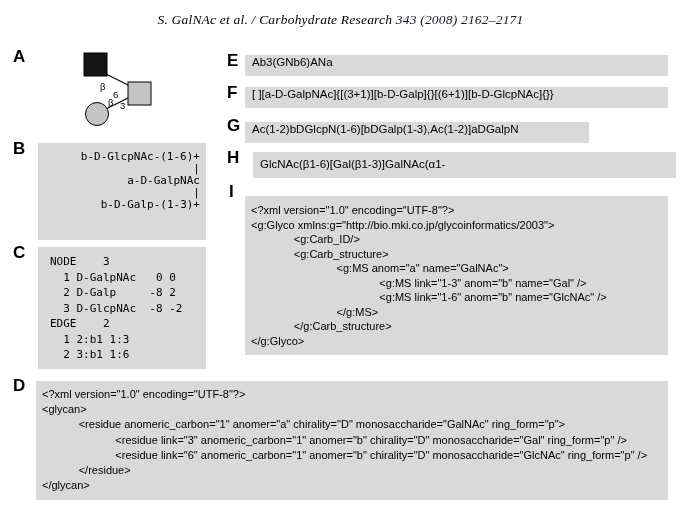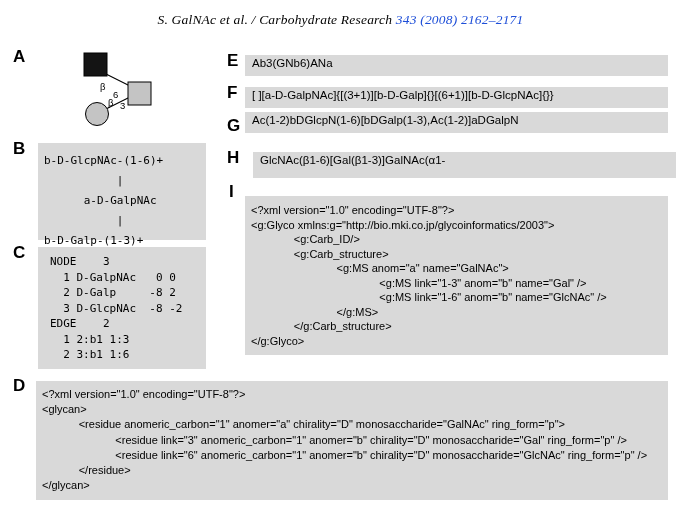--- a/index.html
+++ b/index.html
@@ -6,47 +6,47 @@
   html,body { background:#ffffff; }
   .page {
     position:relative; width:681px; height:507px; background:#ffffff;
     font-family:"Liberation Sans", sans-serif; color:#000; overflow:hidden;
   }
   .running-head {
     position:absolute; top:12px; left:0; width:100%; text-align:center;
     font-family:"Liberation Serif", serif; font-style:italic; font-size:13.5px;
     letter-spacing:0.2px;
   }
-  .cite-link { color:#1d4ed8;font-style:italic; }
+  .cite-link { color:#0f172a;font-style:italic; }
   .panel-label {
     position:absolute; font-weight:bold; font-size:17px; line-height:17px;
     font-family:"Liberation Sans", sans-serif;
   }
   .gbox { position:absolute; background:#d9d9d9; }
   .gbox pre { background:transparent; }
   .oneline {
-    display:flex; align-items:flex-start; padding:2px 7px;
+    display:flex; align-items:flex-end; padding:8px 7px;
     font-size:11.5px; white-space:pre;
   }
   .code-sans {
     font-family:"Liberation Sans", sans-serif; white-space:pre; font-size:11px;
   }
   .code-mono {
     font-family:"DejaVu Sans Mono", monospace; white-space:pre; font-size:11px;
   }
   
   .box-b { left:38px; top:143px; width:168px; height:97px; padding:8px 6px; }
-  .box-b pre { line-height:20px; }
+  .box-b pre { line-height:12px;text-align:right; }
   .box-c { left:38px; top:247px; width:168px; height:122px; padding:7px 12px; }
   .box-c pre { line-height:15.5px; }
   .box-d { left:36px; top:381px; width:632px; height:119px; padding:6px 6px; }
   .box-d pre { line-height:15.2px; }
   .box-e { left:245px; top:55px;  width:423px; height:21px; }
   .box-f { left:245px; top:87px;  width:423px; height:21px; }
-  .box-g { left:245px; top:112px; width:423px; height:21px; }
+  .box-g { left:245px; top:122px; width:344px; height:21px; }
   .box-h { left:253px; top:152px; width:423px; height:26px; }
   .box-i { left:245px; top:196px; width:423px; height:159px; padding:7px 6px; }
   .box-i pre { line-height:14.5px; }
   .glycan-svg { position:absolute; left:76px; top:50px; width:92px; height:84px; }
   .glycan-svg text { font-family:"Liberation Sans", sans-serif; font-size:9.5px; fill:#000; }
 </style>
 </head>
 <body>
 
 <div class="page">

